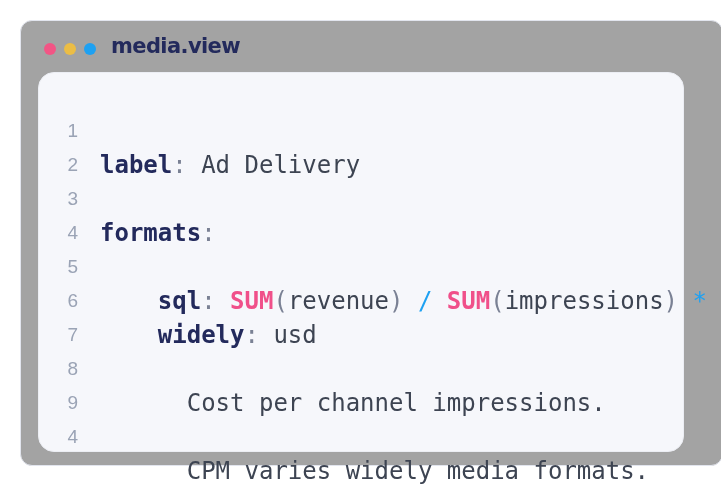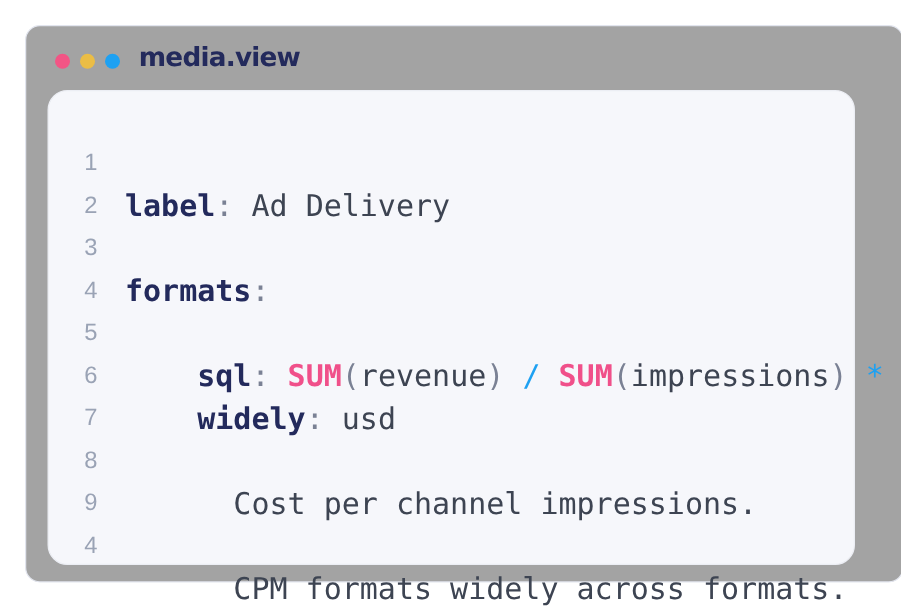--- a/index.html
+++ b/index.html
@@ -146,18 +146,18 @@
         <span class="ln">8</span>
         <span class="code txt">      Cost per channel impressions.</span>
       </div>
 
       <div class="line">
         <span class="ln">9</span>
       </div>
 
       <div class="line">
         <span class="ln">4</span>
-        <span class="code txt">      CPM formats widely across formats.</span>
+        <span class="code txt">      CPM varies widely media formats.</span>
       </div>
 
     </div>
   </div>
 </div>
 
 </body></html>

